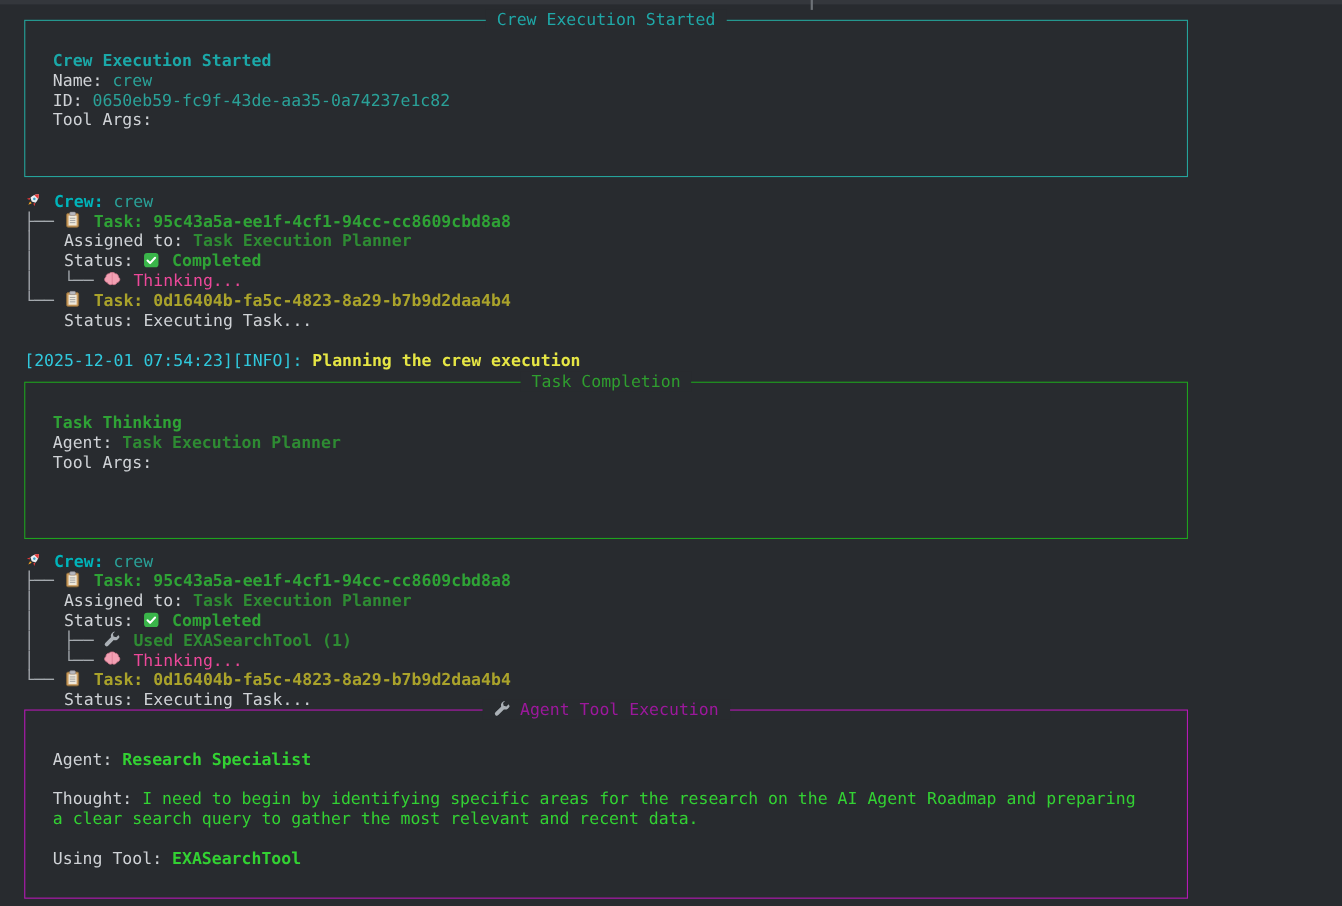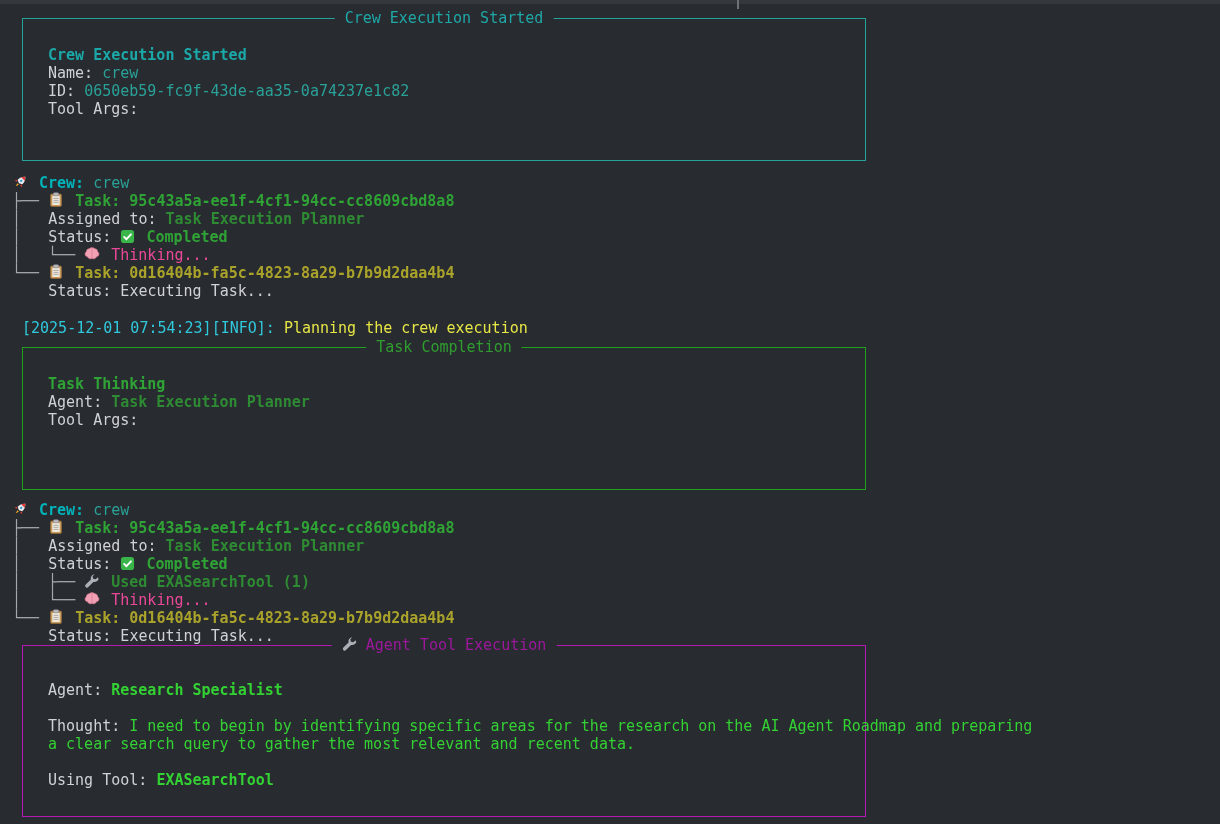--- a/index.html
+++ b/index.html
@@ -8,21 +8,21 @@
     width:1220px; height:824px; overflow:hidden;
     font-family:"DejaVu Sans Mono","Liberation Mono",monospace;
     font-size:15px; line-height:18px; color:#cfd2d6;
   }
   .top-strip { height:4px; background:#34373c; position:relative; }
   .top-tick { position:absolute; left:737px; top:0; width:2px; height:9px; background:#6d7277; }
 
   .row { height:18px; line-height:18px; white-space:pre; }
   .content { padding-left:22px; }
 
-  .panel { width:844px; margin-left:22px; position:relative; border:1px solid; }
+  .panel { width:1058px; margin-left:22px; position:relative; border:1px solid; }
   .panel-title {
     position:absolute; top:-10px; left:50%; transform:translateX(-50%);
     background:#282b2f; padding:0 10px; height:18px; line-height:18px; white-space:pre;
   }
   .panel-body { padding:27px 25px 0 25px; }
 
   .panel-cyan    { border-color:#25a39b; height:143px; margin-top:14px; }
   .panel-green   { border-color:#1ea21e; height:143px; margin-top:10px; }
   .panel-magenta { border-color:#b519b5; height:172px; }
   .panel-magenta .panel-body { padding-top:35px; }
@@ -33,26 +33,26 @@
 
   .teal-bold   { color:#1ba8a8; font-weight:bold; }
   .val-teal    { color:#2aa198; }
   .cyan-bold   { color:#00b4ba; font-weight:bold; }
   .white       { color:#cfd2d6; }
   .g-bold      { color:#2fa336; font-weight:bold; }
   .g-dim       { color:#2e8b33;font-weight:bold; }
   .olive-bold  { color:#aaa32b; font-weight:bold; }
   .blue-dim    { color:#ec4899; }
   .log-cyan    { color:#30c8dc; }
-  .yellow-bold { color:#e6e645; font-weight:normal; }
+  .yellow-bold { color:#e6e645; font-weight:bold; }
   .bg-green       { color:#33d133; }
   .bg-green-bold  { color:#33d133; font-weight:bold; }
   .guide       { color:#a4a9ae; }
 
-  .tree { margin-left:12px; }
+  .tree { margin-left:22px; }
   .tree-1 { margin-top:13px; }
   .tree-2 { margin-top:11px; }
   .log-line { margin-top:19px; }
 
   .icon { display:inline-block; width:16px; height:16px; margin-right:11px; vertical-align:-2px; }
   .icon svg { display:block; }
   .icon-sm { width:15px; height:15px; }
   .panel-title .icon { margin-right:8px; }
 </style>
 </head>

